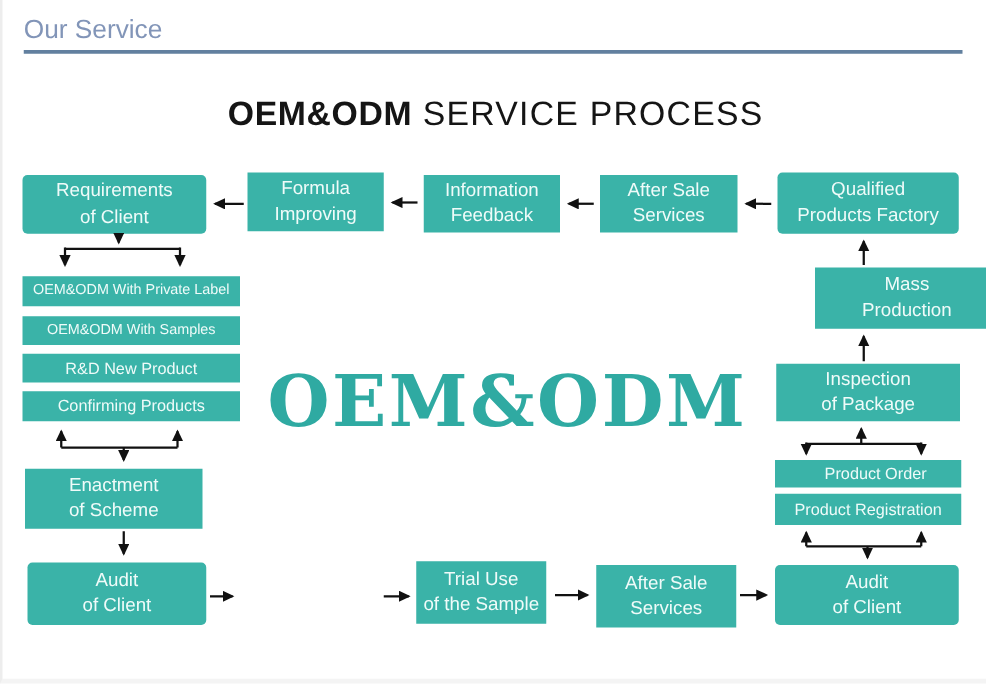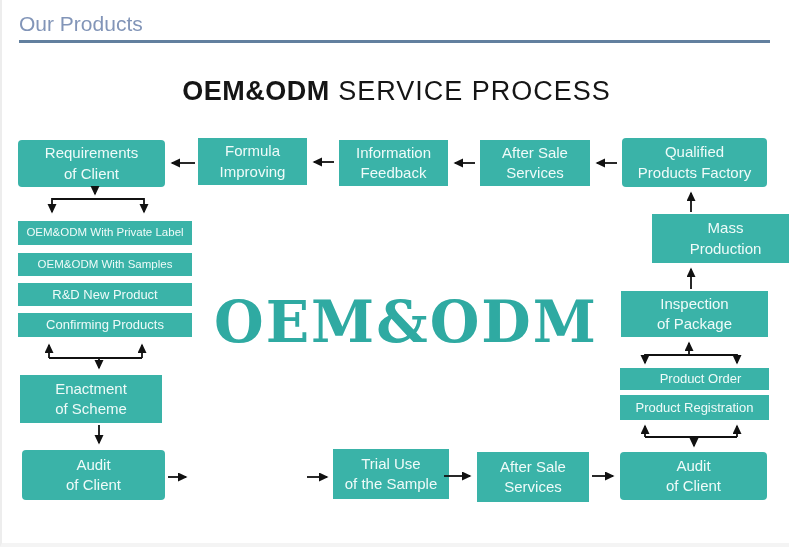--- a/index.html
+++ b/index.html
@@ -33,21 +33,21 @@
   .node.rounded{border-radius:4px;}
   .node.small{font-size:11.5px;}
   .node.mid{font-size:13px;}
   svg.arrows{position:absolute;left:0;top:0;pointer-events:none;}
 </style>
 </head>
 <body>
 
 <div id="stage">
 
-  <div class="section-title">Our Products</div>
+  <div class="section-title">Our Service</div>
   <div class="section-rule"></div>
 
   <div class="diagram-title"><span class="bold">OEM&amp;ODM</span><span> SERVICE PROCESS</span></div>
 
   <div class="watermark">OEM&amp;ODM</div>
 
   <div class="node rounded" style="left:16px;top:140px;width:147px;height:47px;">Requirements
 of Client</div>
   <div class="node" style="left:196px;top:138px;width:109px;height:47px;">Formula
 Improving</div>
@@ -61,21 +61,21 @@
   <div class="node small" style="left:16px;top:221px;width:174px;height:24px;">OEM&amp;ODM With Private Label</div>
   <div class="node small" style="left:16px;top:253px;width:174px;height:23px;">OEM&amp;ODM With Samples</div>
   <div class="node mid" style="left:16px;top:283px;width:174px;height:23px;">R&amp;D New Product</div>
   <div class="node mid" style="left:16px;top:313px;width:174px;height:24px;">Confirming Products</div>
 
   <div class="node" style="left:18px;top:375px;width:142px;height:48px;">Enactment
 of Scheme</div>
   <div class="node rounded" style="left:20px;top:450px;width:143px;height:50px;">Audit
 of Client</div>
 
-  <div class="node" style="left:331px;top:449px;width:116px;height:50px;">Trial Use
+  <div class="node" style="left:331px;top:449px;width:104px;height:50px;">Trial Use
 of the Sample</div>
   <div class="node" style="left:475px;top:452px;width:112px;height:50px;">After Sale
 Services</div>
   <div class="node rounded" style="left:618px;top:452px;width:147px;height:48px;">Audit
 of Client</div>
 
   <div class="node" style="left:650px;top:214px;width:147px;height:49px;">Mass
 Production</div>
   <div class="node" style="left:619px;top:291px;width:147px;height:46px;">Inspection
 of Package</div>

